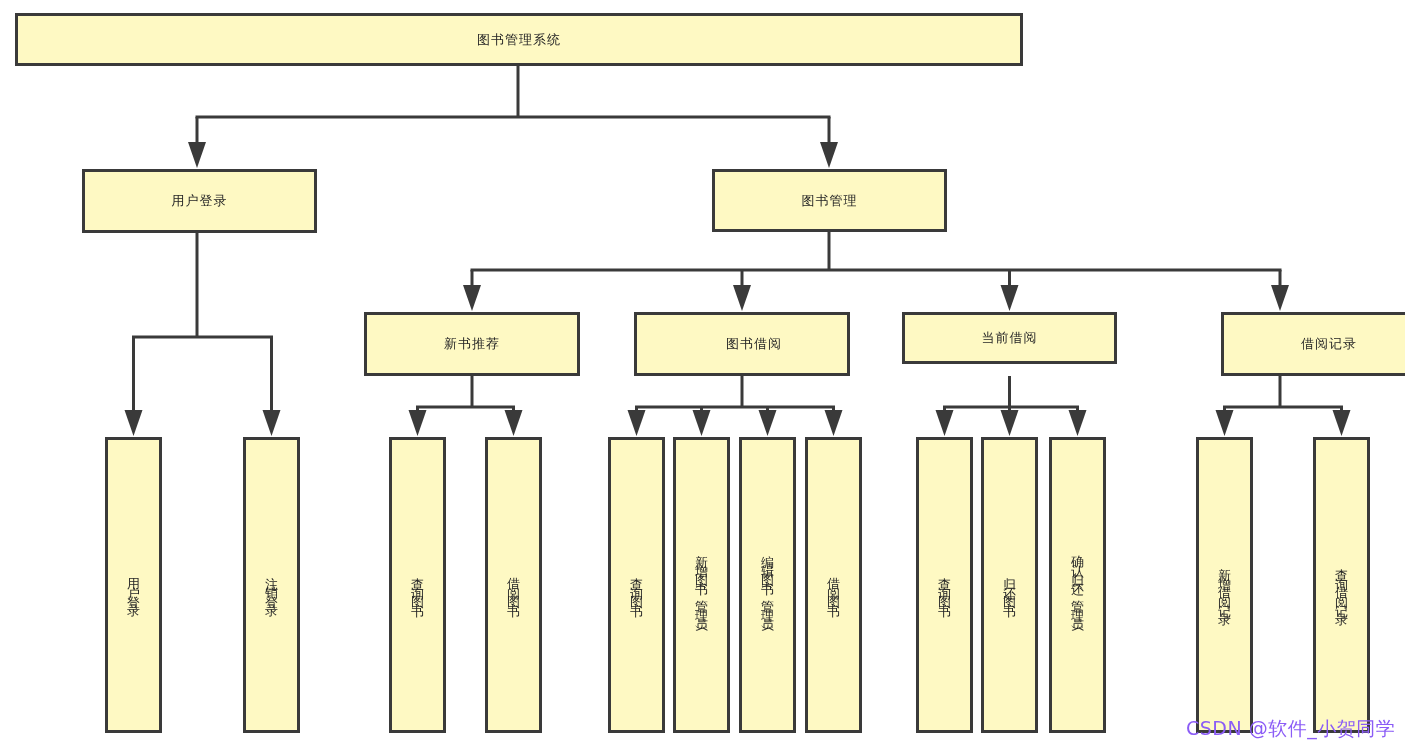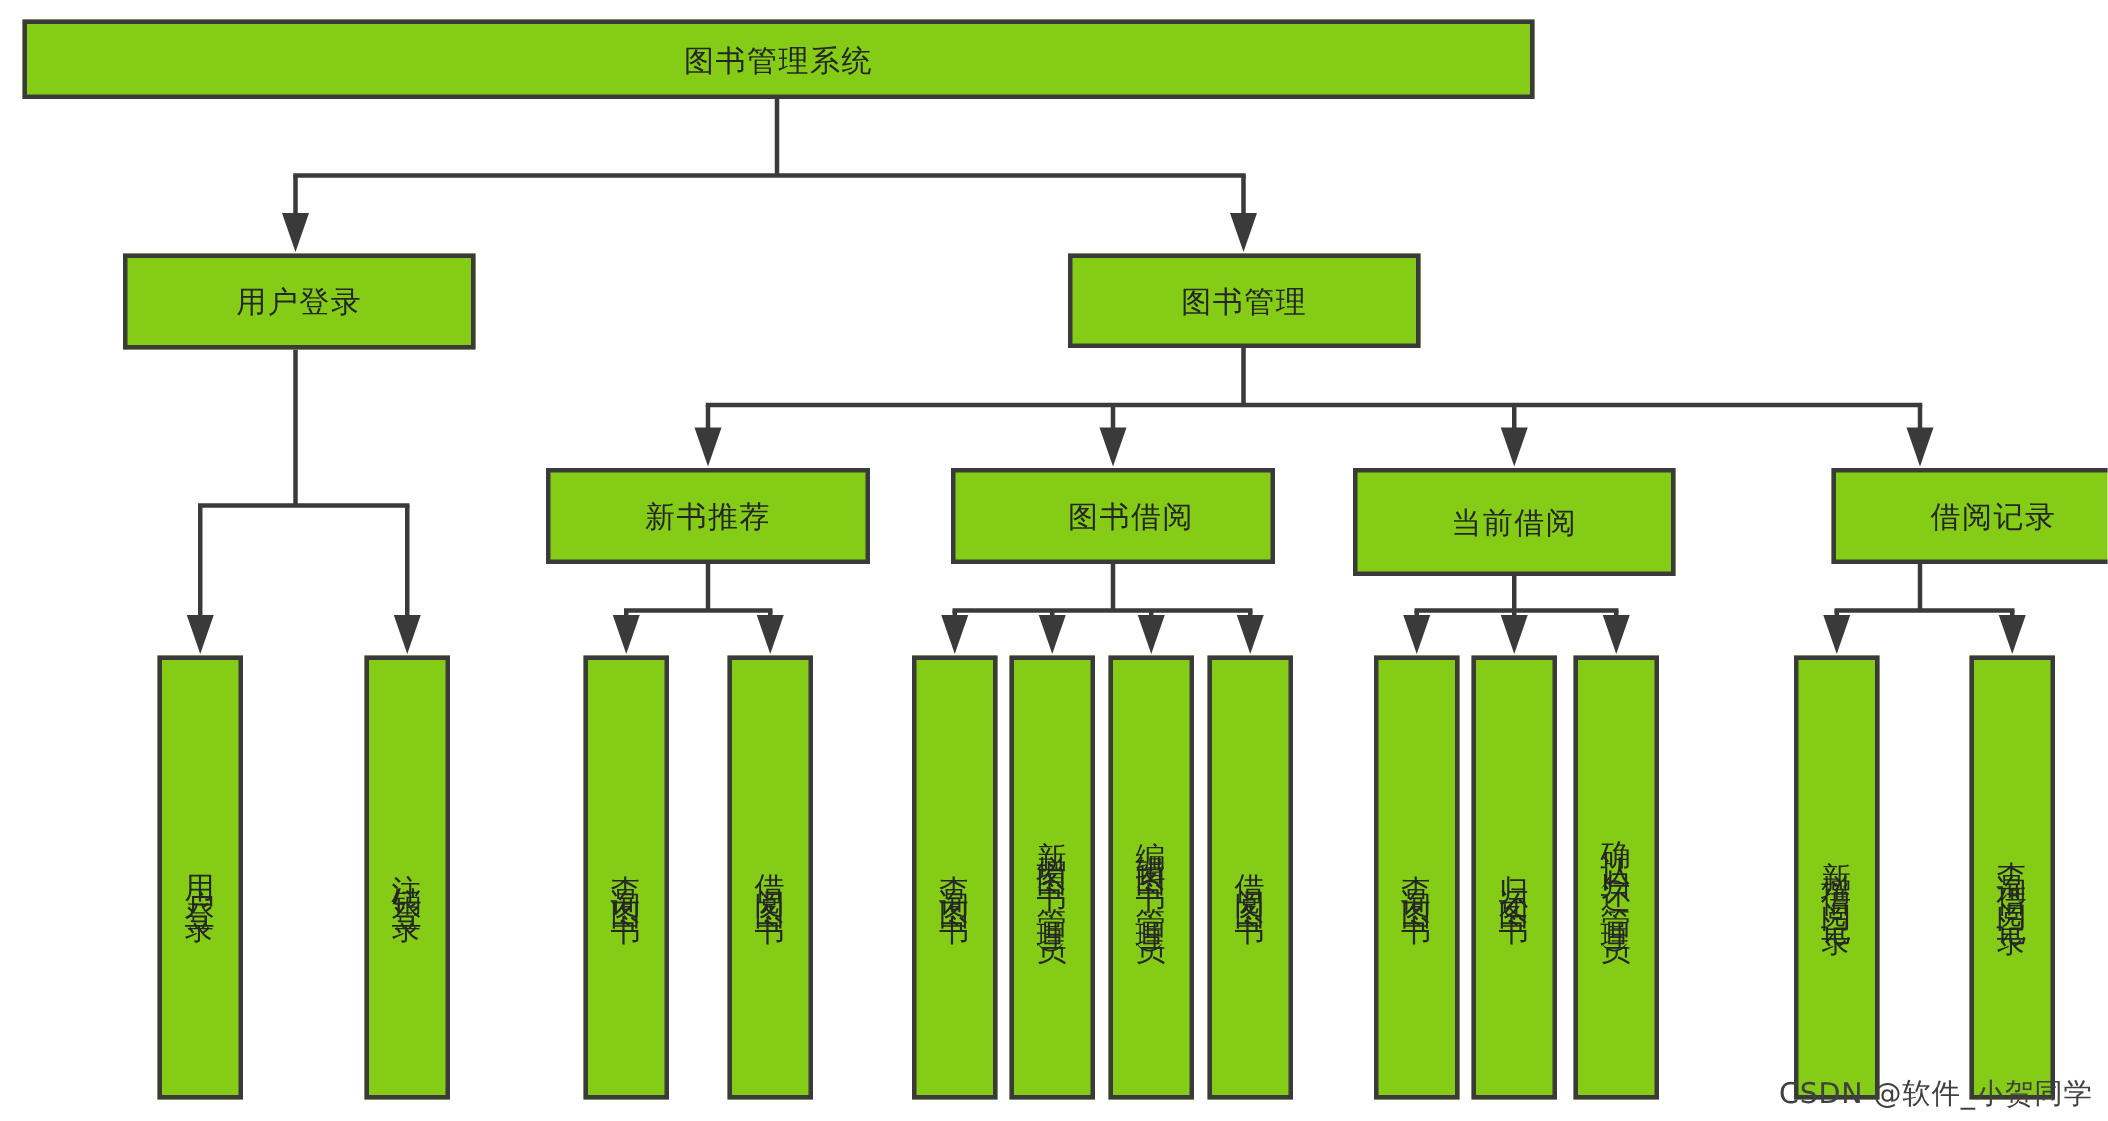--- a/index.html
+++ b/index.html
@@ -13,26 +13,26 @@
   }
   #connectors {
     position: absolute;
     left: 0; top: 0;
     z-index: 1;
   }
   .node {
     position: absolute;
     box-sizing: border-box;
     border: 3px solid #3a3a3a;
-    background: #84cc16;
+    background: #fef9c3;
     display: flex;
     align-items: center;
     justify-content: center;
     z-index: 2;
-    font-size: 20px;
+    font-size: 13px;
     letter-spacing: 1px;
     white-space: nowrap;
   }
   .h-node { line-height: 1.2; }
   .leaf {
     top: 437px;
     width: 57px;
     height: 296px;
     writing-mode: vertical-rl;
     text-orientation: mixed;
@@ -40,21 +40,21 @@
     line-height: 1;
     white-space: normal;
   }
   .watermark {
     position: absolute;
     left: 1186px;
     top: 716px;
     z-index: 10;
     font-size: 19px;
     letter-spacing: 0.5px;
-    color: #404040;
+    color: #8b5cf6;
     white-space: nowrap;
   }
 </style>
 </head>
 <body>
 
 <svg id="connectors" width="1405" height="747" viewBox="0 0 1405 747" xmlns="http://www.w3.org/2000/svg">
 
   <g stroke="#3a3a3a" stroke-width="3" fill="#3a3a3a">
     <line x1="518" y1="66" x2="518" y2="117"></line>
@@ -130,21 +130,21 @@
   </g>
 </svg>
 
 <div class="node h-node" style="left:15px; top:13px; width:1008px; height:53px;">图书管理系统</div>
 
 <div class="node h-node" style="left:82px; top:169px; width:235px; height:64px;">用户登录</div>
 <div class="node h-node" style="left:712px; top:169px; width:235px; height:63px;">图书管理</div>
 
 <div class="node h-node" style="left:364px; top:312px; width:216px; height:64px;">新书推荐</div>
 <div class="node h-node" style="left:634px; top:312px; width:216px; height:64px;padding-left:24px;">图书借阅</div>
-<div class="node h-node" style="left:902px; top:312px; width:215px; height:72px;">当前借阅</div>
+<div class="node h-node" style="left:902px; top:312px; width:215px; height:52px;">当前借阅</div>
 <div class="node h-node" style="left:1221px; top:312px; width:216px; height:64px;">借阅记录</div>
 
 <div class="node leaf" style="left:105px;">用户登录</div>
 <div class="node leaf" style="left:243px;">注销登录</div>
 <div class="node leaf" style="left:389px;">查询图书</div>
 <div class="node leaf" style="left:485px;">借阅图书</div>
 <div class="node leaf" style="left:608px;">查询图书</div>
 <div class="node leaf" style="left:673px;">新增图书（管理员）</div>
 <div class="node leaf" style="left:739px;">编辑图书（管理员）</div>
 <div class="node leaf" style="left:805px;">借阅图书</div>

